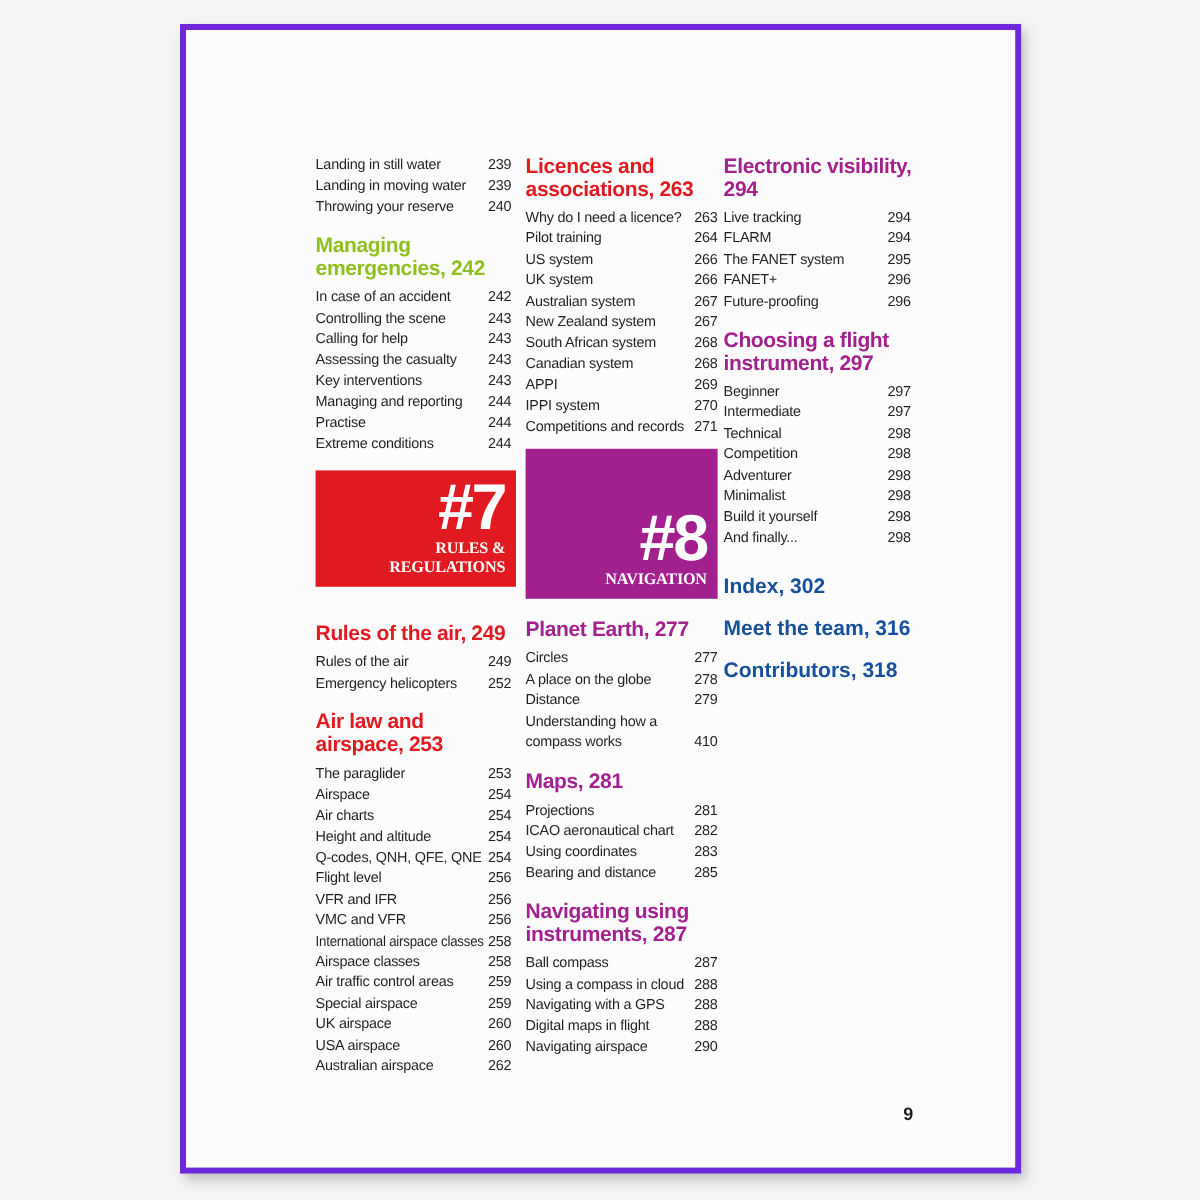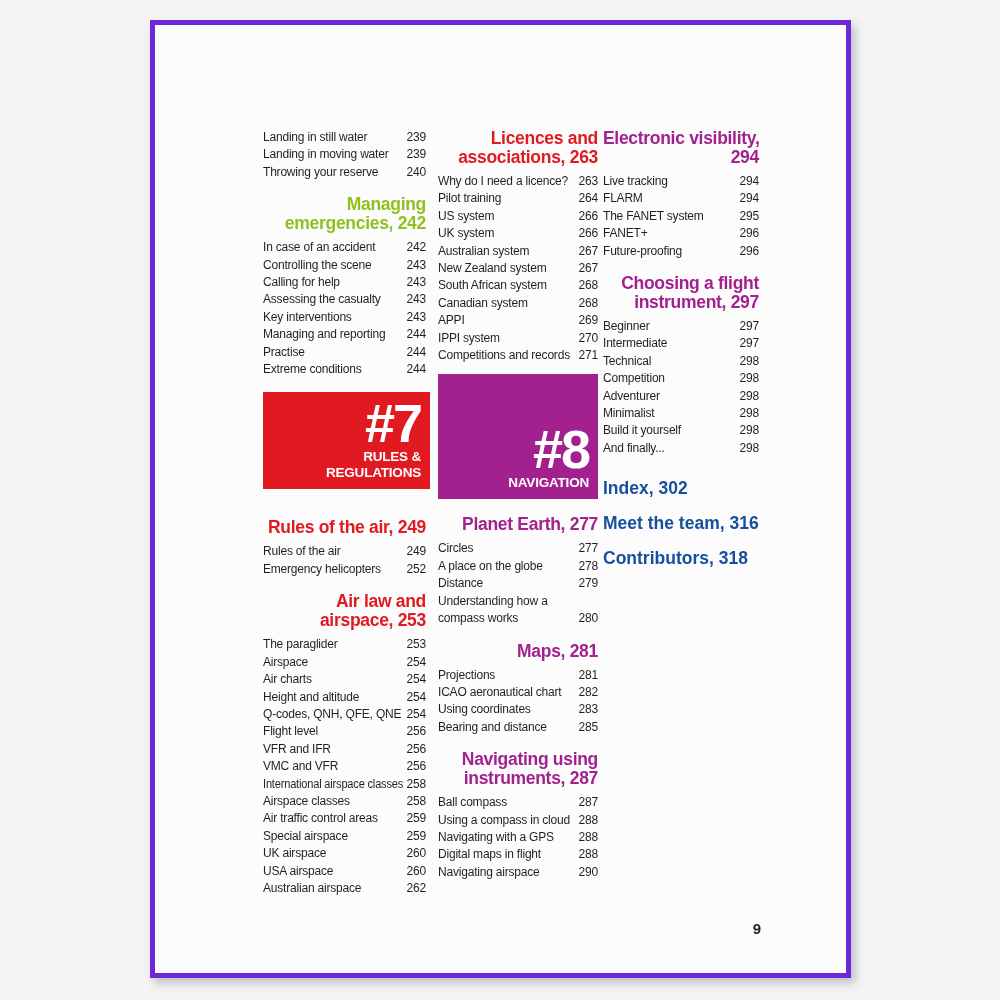--- a/index.html
+++ b/index.html
@@ -22,37 +22,37 @@
   .entries{width:100%;}
   .entry{
     display:flex;justify-content:space-between;align-items:flex-end;
     font-size:12px;line-height:17.4px;color:var(--text);letter-spacing:-0.2px;
   }
   .entry-label{white-space:pre;transform-origin:0 100%;}
   .entry-page{flex:0 0 auto;}
 
   .heading{
     font-weight:700;font-size:17.5px;line-height:19px;white-space:pre;
-    margin:14px 0 6px;letter-spacing:-0.3px;transform-origin:0 50%;text-align:right;
+    margin:14px 0 6px;letter-spacing:-0.3px;transform-origin:0 50%;
   }
   .col > :first-child{margin-top:0;}
   .heading.green{color:var(--green)}
   .heading.red{color:var(--red)}
   .heading.purple{color:var(--purple)}
 
   .chapter{
     display:flex;flex-direction:column;justify-content:flex-end;align-items:flex-end;
     color:#fff;padding:0 9px 8px 0;
   }
   .chapter.red{width:167px;height:97px;margin:14px 0 29px;background:var(--red);}
   .chapter.purple{width:160px;height:125px;margin:10px 0 16px;background:var(--purple);}
   .chapter .num{font-size:54px;line-height:48px;font-weight:700;letter-spacing:-2px;}
   .chapter .chlabel{
     font-size:13.5px;line-height:16px;font-weight:700;text-align:right;
-    white-space:pre;letter-spacing:-0.2px;margin-top:2px;
+    white-space:pre;letter-spacing:-0.2px;margin-top:2px;font-family:Liberation Serif, serif;
   }
 
   .link-heading{
     font-weight:700;font-size:17.5px;line-height:19px;color:var(--blue);
     margin-top:16px;white-space:pre;transform-origin:0 50%;
   }
   .entries + .link-heading{margin-top:22px;}
 
   .page-num{
     position:absolute;right:85px;bottom:36px;
@@ -261,21 +261,21 @@
           </div>
           <div class="entry">
             <span class="entry-label">Distance</span>
             <span class="entry-page">279</span>
           </div>
         </div>
         <div class="entries">
           <div class="entry">
             <span class="entry-label">Understanding how a
 compass works</span>
-            <span class="entry-page">280</span>
+            <span class="entry-page">410</span>
           </div>
         </div>
         <h2 class="heading purple">Maps, 281</h2>
         <div class="entries">
           <div class="entry">
             <span class="entry-label">Projections</span>
             <span class="entry-page">281</span>
           </div>
           <div class="entry">
             <span class="entry-label">ICAO aeronautical chart</span>

